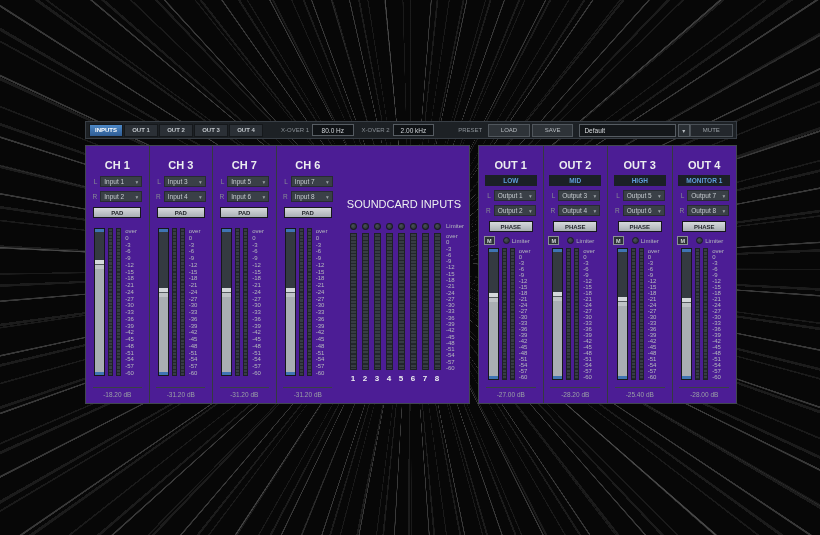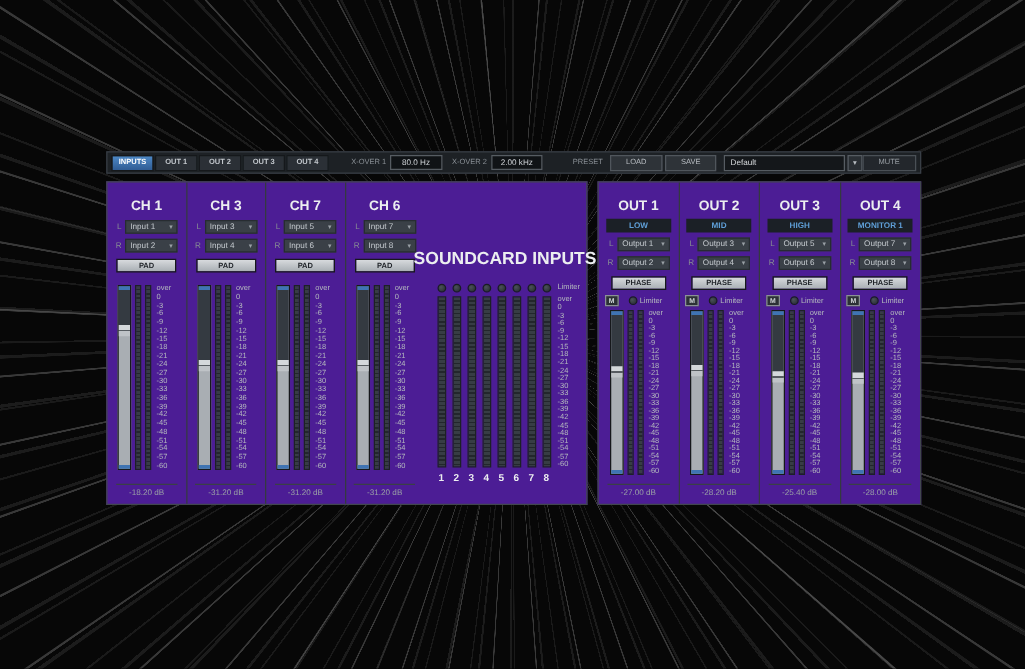--- a/index.html
+++ b/index.html
@@ -119,21 +119,21 @@
     width:5px; height:100%; border:1px solid #1d2125;
     background:repeating-linear-gradient(180deg,#373d44 0px,#373d44 2.2px,#23272c 2.2px,#23272c 3.35px);
   }
   .scale { display:flex; flex-direction:column; justify-content:space-between; height:100%; margin-left:1px; width:15px; }
   .tick { font-size:6px; line-height:6px; color:#b4b9be; white-space:nowrap; }
   .readout-wrap { margin-top:auto; width:78%; border-top:1px solid #3a4046; padding:3px 0 5px; text-align:center; }
   .readout { font-size:6.5px; color:#9aa0a6; }
 
   
   .sc-col { flex:none; width:130px; }
-  .sc-title { font-size:14px; font-weight:bold; color:#eceef0; margin-top:40px; white-space:nowrap; }
+  .sc-title { font-size:11px; font-weight:normal; color:#eceef0; margin-top:40px; white-space:nowrap; }
   .sc-meters { display:flex; margin-top:13px; height:160px; }
   .sc-chs { display:flex; }
   .sc-ch { display:flex; flex-direction:column; align-items:center; width:12px; }
   .sc-seg { margin-top:3px; height:138px; width:7px; }
   .sc-num { margin-top:4px; font-size:8px; font-weight:bold; color:#eceef0; }
   .sc-scale { margin-left:3px; display:flex; flex-direction:column; height:148px; width:15px; }
   .sc-scale .lim { height:10px; }
   .sc-scale-list { flex:1; display:flex; flex-direction:column; justify-content:space-between; }
 </style>
 </head>

